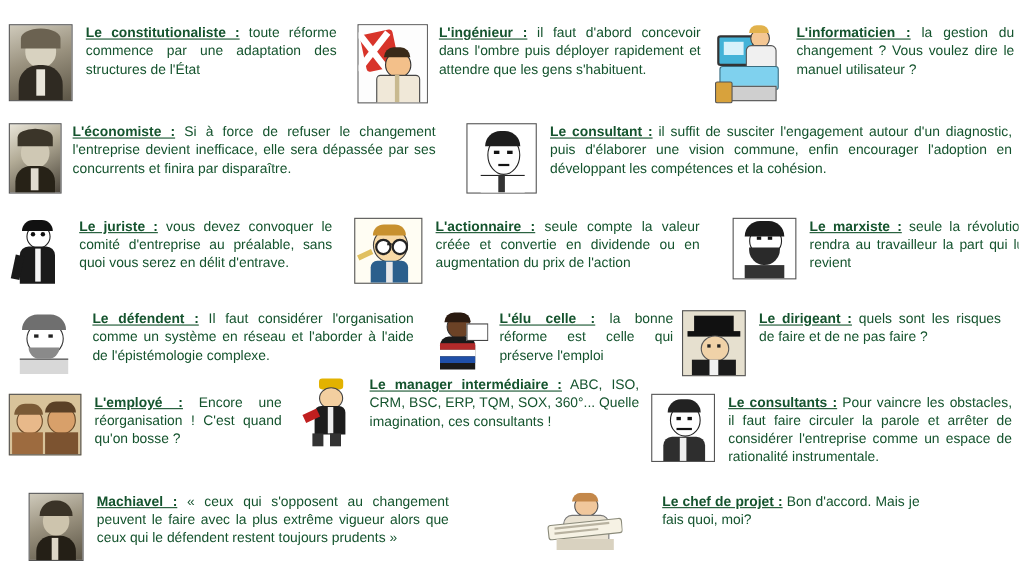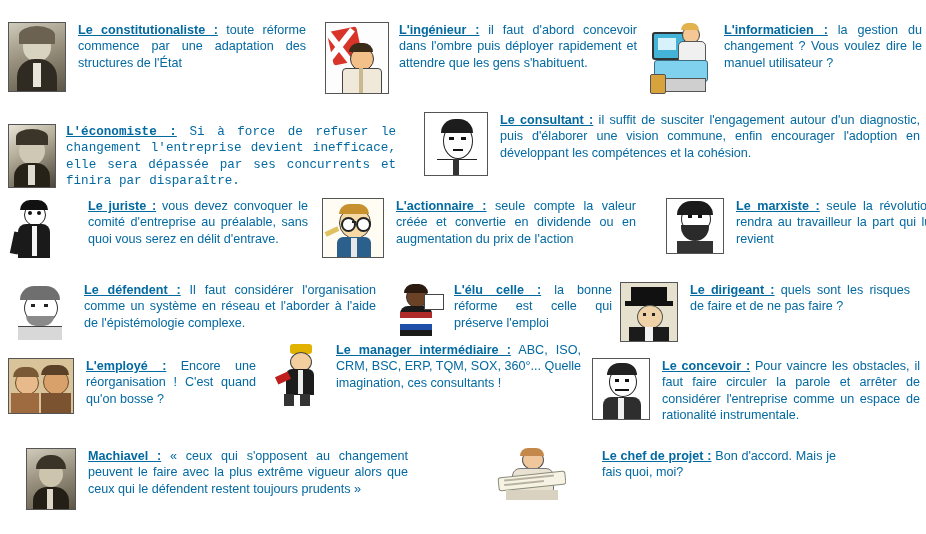--- a/index.html
+++ b/index.html
@@ -31,21 +31,21 @@
     overflow: hidden;
     background: #ffffff;
   }
   .portrait.framed {
     border: 1px solid #555;
   }
   .txt {
     font-size: 12.6px;
     line-height: 1.30;
     text-align: justify;
-    color: #0369a1;
+    color: #14532d;
   }
   .role {
     font-weight: bold;
     text-decoration: underline;
     white-space: nowrap;
   }
   .head { border-radius: 50%; }
   .rect { position: absolute; }
 
   
@@ -99,21 +99,21 @@
       <div class="rect" style="left:30px; top:19px; width:26px; height:22px; background:#f0f0f0; border:1px solid #555; border-radius:5px;"></div>
       <div class="rect" style="left:6px; top:38px; width:52px; height:20px; background:#7fd1ee; border:1px solid #3a6d80; border-radius:3px;"></div>
       <div class="rect" style="left:12px; top:56px; width:44px; height:12px; background:#cfcfcf; border:1px solid #555;"></div>
       <div class="rect" style="left:2px; top:52px; width:14px; height:18px; background:#d8a23c; border:1px solid #555; border-radius:2px;"></div>
     </div>
     <div class="txt" style="margin-left:10px; width:198px;">
       <span class="role">L'informaticien :</span><span> la gestion du changement ? Vous voulez dire le manuel utilisateur ?</span>
     </div>
   </div>
 
-  <div class="entry" style="left:8px; top:124px; width:390px;font-family:Liberation Mono, monospace;">
+  <div class="entry" style="left:8px; top:112px; width:390px;">
     <div class="portrait framed photo2" style="width:46px; height:62px;">
       <div class="rect" style="left:10px; top:12px; width:26px; height:28px; border-radius:50%; background:#cfc8b4;"></div>
       <div class="rect" style="left:7px; top:4px; width:32px; height:16px; border-radius:50% 50% 0 0; background:#3b3529;"></div>
       <div class="rect" style="left:5px; top:38px; width:36px; height:24px; background:#272217; border-radius:14px 14px 0 0;"></div>
       <div class="rect" style="left:19px; top:40px; width:7px; height:20px; background:#e0dbcf;"></div>
     </div>
     <div class="txt" style="margin-left:10px; width:330px;">
       <span class="role">L'économiste :</span><span> Si à force de refuser le changement l'entreprise devient inefficace, elle sera dépassée par ses concurrents et finira par disparaître.</span>
     </div>
   </div>
@@ -136,21 +136,21 @@
   <div class="entry" style="left:8px; top:198px; width:300px;">
     <div class="portrait" style="width:52px; height:64px;">
       <div class="rect head" style="left:16px; top:6px; width:20px; height:20px; background:#ffffff; border:1px solid #222;"></div>
       <div class="rect" style="left:12px; top:2px; width:28px; height:10px; background:#111; border-radius:14px 14px 0 0;"></div>
       <div class="rect" style="left:20px; top:13px; width:4px; height:4px; border-radius:50%; background:#111;"></div>
       <div class="rect" style="left:29px; top:13px; width:4px; height:4px; border-radius:50%; background:#111;"></div>
       <div class="rect" style="left:10px; top:26px; width:32px; height:34px; background:#1a1a1a; border-radius:8px 8px 0 0;"></div>
       <div class="rect" style="left:24px; top:28px; width:5px; height:30px; background:#f5f5f5;"></div>
       <div class="rect" style="left:4px; top:34px; width:8px; height:22px; background:#1a1a1a; transform:rotate(12deg);"></div>
     </div>
-    <div class="txt" style="margin-left:28px; width:230px;">
+    <div class="txt" style="margin-left:12px; width:230px;">
       <span class="role">Le juriste :</span><span> vous devez convoquer le comité d'entreprise au préalable, sans quoi vous serez en délit d'entrave.</span>
     </div>
   </div>
 
   <div class="entry" style="left:322px; top:198px; width:320px;">
     <div class="portrait framed" style="width:60px; height:58px; background:#fffdf3;">
       <div class="rect head" style="left:16px; top:8px; width:30px; height:30px; background:#f7d9a6; border:1px solid #444;"></div>
       <div class="rect" style="left:16px; top:5px; width:30px; height:10px; background:#c8912f; border-radius:15px 15px 0 0;"></div>
       <div class="rect" style="left:18px; top:18px; width:11px; height:11px; border:2px solid #222; border-radius:50%; background:#fff;"></div>
       <div class="rect" style="left:33px; top:18px; width:11px; height:11px; border:2px solid #222; border-radius:50%; background:#fff;"></div>
@@ -255,21 +255,21 @@
     <div class="portrait framed sketchbg" style="width:56px; height:60px;">
       <div class="rect head" style="left:16px; top:8px; width:26px; height:28px; background:#fff; border:1px solid #222;"></div>
       <div class="rect" style="left:14px; top:4px; width:30px; height:12px; background:#222; border-radius:15px 15px 0 0;"></div>
       <div class="rect" style="left:22px; top:20px; width:4px; height:3px; background:#111;"></div>
       <div class="rect" style="left:32px; top:20px; width:4px; height:3px; background:#111;"></div>
       <div class="rect" style="left:22px; top:30px; width:14px; height:2px; background:#111;"></div>
       <div class="rect" style="left:10px; top:38px; width:38px; height:22px; background:#2e2e2e; border-radius:8px 8px 0 0;"></div>
       <div class="rect" style="left:25px; top:39px; width:6px; height:21px; background:#f0f0f0;"></div>
     </div>
     <div class="txt" style="margin-left:12px; width:258px;">
-      <span class="role">Le concevoir :</span><span> Pour vaincre les obstacles, il faut faire circuler la parole et arrêter de considérer l'entreprise comme un espace de rationalité instrumentale.</span>
+      <span class="role">Le consultants :</span><span> Pour vaincre les obstacles, il faut faire circuler la parole et arrêter de considérer l'entreprise comme un espace de rationalité instrumentale.</span>
     </div>
   </div>
 
   <div class="entry" style="left:8px; top:448px; width:400px;padding-left:18px;">
     <div class="portrait framed photo" style="width:48px; height:60px;">
       <div class="rect head" style="left:12px; top:12px; width:24px; height:26px; background:#cdc4ad;"></div>
       <div class="rect" style="left:9px; top:6px; width:30px; height:14px; background:#3a3327; border-radius:15px 15px 0 0;"></div>
       <div class="rect" style="left:6px; top:38px; width:36px; height:22px; background:#241f16; border-radius:14px 14px 0 0;"></div>
       <div class="rect" style="left:20px; top:40px; width:6px; height:20px; background:#ded7c7;"></div>
     </div>

